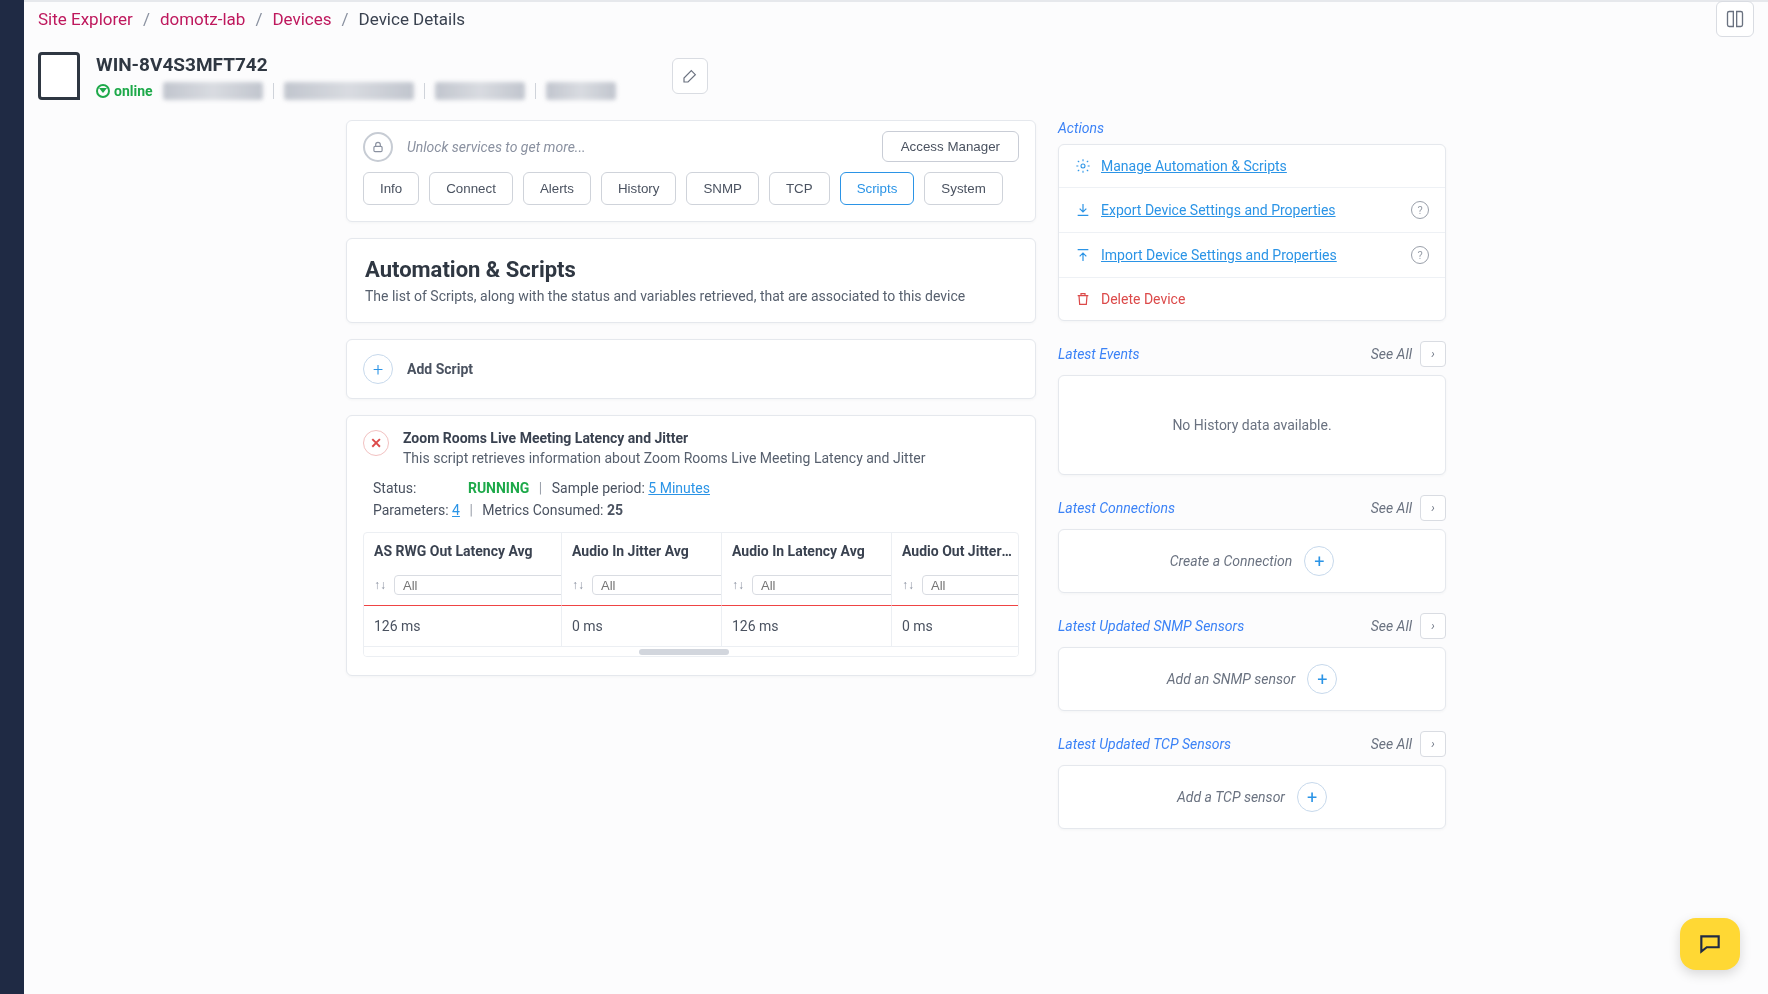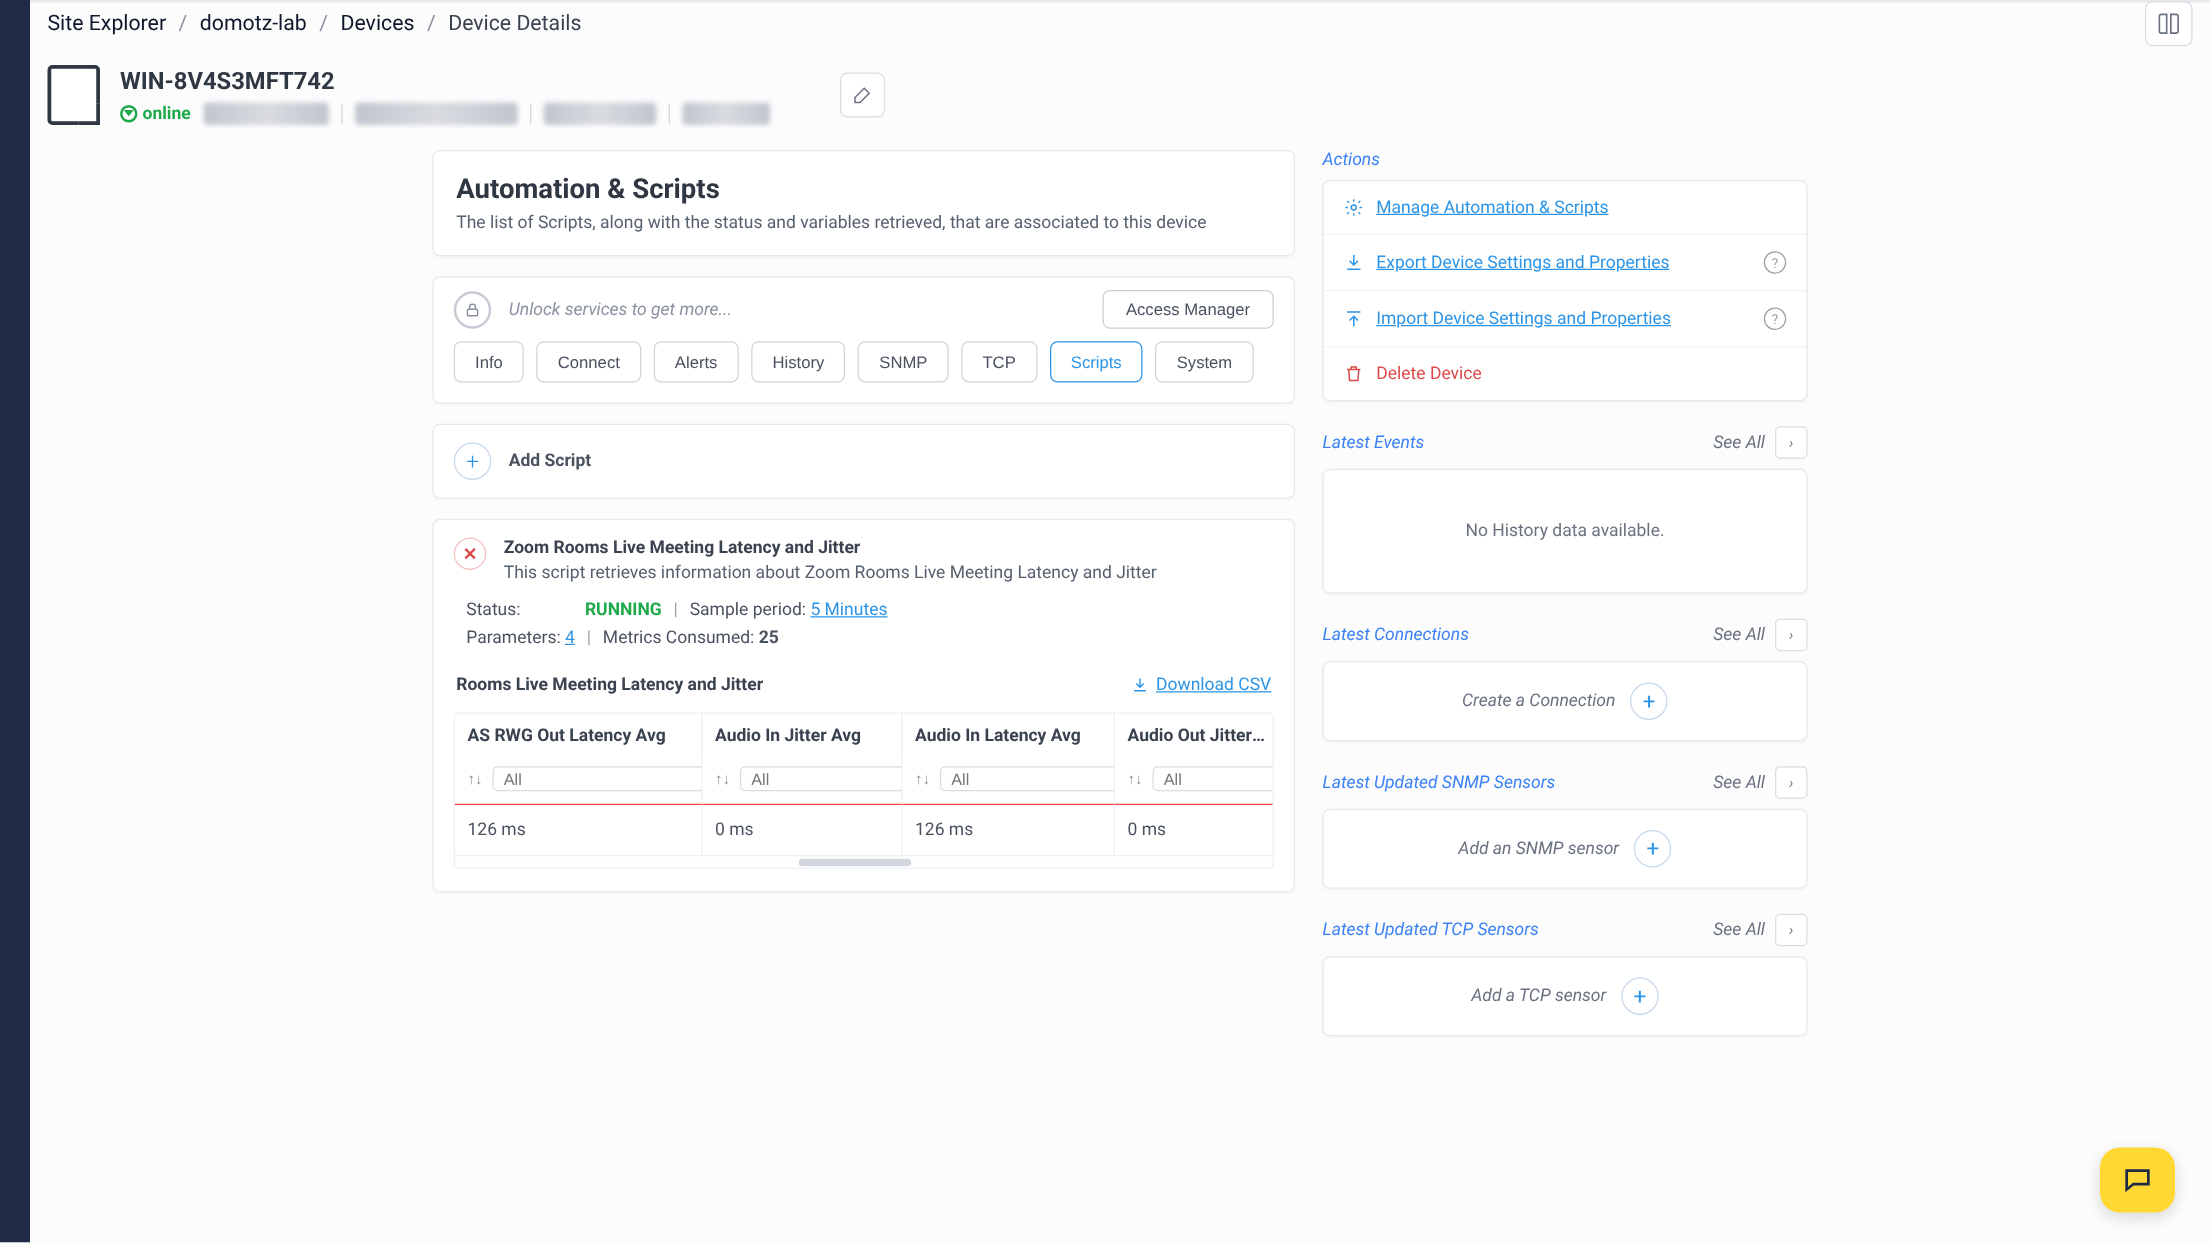--- a/index.html
+++ b/index.html
@@ -32,21 +32,21 @@
   
   .crumb-row {
     height: 34px;
     display: flex;
     align-items: center;
     padding: 0 14px;
     font-size: 17px;
     color: #4a5260;
     border-bottom: 1px solid transparent;
   }
-  .crumb-row .crumb { color: #0f172a; }
+  .crumb-row .crumb { color: #be185d; }
   .crumb-row .sep { color: #8a91a0; margin: 0 10px; }
   .crumb-row .crumb-active { font-weight: 400; color: #3a4250; }
   .crumb-right {
     margin-left: auto;
   }
   .sq-btn {
     width: 38px; height: 36px;
     border: 1px solid #d9dce2;
     border-radius: 6px;
     display: flex; align-items: center; justify-content: center;
@@ -340,25 +340,20 @@
         <svg width="16" height="16" viewBox="0 0 24 24" fill="none" stroke="currentColor" stroke-width="1.8">
             <path d="M14 4l6 6L9 21H3v-6L14 4z"></path>
           </svg>
       </div>
     </div>
 
     <div class="cols">
 
       <div class="center-col">
 
-        <div class="card section-card">
-          <div class="section-title">Automation &amp; Scripts</div>
-          <div class="section-desc">The list of Scripts, along with the status and variables retrieved, that are associated to this device</div>
-        </div>
-
         <div class="card">
           <div class="unlock">
             <div class="lock-circ">
               <svg width="14" height="14" viewBox="0 0 24 24" fill="none" stroke="currentColor" stroke-width="2">
                   <rect x="5" y="11" width="14" height="9" rx="2"></rect>
                   <path d="M8 11V8a4 4 0 0 1 8 0v3"></path>
                 </svg>
             </div>
             <div class="unlock-text">Unlock services to get more...</div>
             <button class="access-btn">Access Manager</button>
@@ -366,20 +361,25 @@
           <div class="tabs">
             <button class="tab">Info</button>
             <button class="tab">Connect</button>
             <button class="tab">Alerts</button>
             <button class="tab">History</button>
             <button class="tab">SNMP</button>
             <button class="tab">TCP</button>
             <button class="tab active">Scripts</button>
             <button class="tab">System</button>
           </div>
+        </div>
+
+        <div class="card section-card">
+          <div class="section-title">Automation &amp; Scripts</div>
+          <div class="section-desc">The list of Scripts, along with the status and variables retrieved, that are associated to this device</div>
         </div>
 
         <div class="card script-add">
           <div class="plus-circ">+</div>
           <div class="lbl">Add Script</div>
         </div>
 
         <div class="card script-item">
           <div class="row1">
             <div class="x-circ">✕</div>
@@ -396,29 +396,20 @@
             <span class="link">5 Minutes</span>
             <div class="line2">
               <span>Parameters:</span>
               <span class="link">4</span>
               <span class="pipe">|</span>
               <span>Metrics Consumed:</span>
               <b>25</b>
             </div>
           </div>
 
-          <div class="table-head">
-            <div class="ttl">Rooms Live Meeting Latency and Jitter</div>
-            <a class="dl-link">
-              <svg width="14" height="14" viewBox="0 0 24 24" fill="none" stroke="#2b94e6" stroke-width="2">
-                  <path d="M12 3v12M7 10l5 5 5-5M4 20h16"></path>
-                </svg>
-              <span>Download CSV</span>
-            </a>
-          </div>
 
           <div class="grid">
             <div class="grid-head">
               <div class="cell">AS RWG Out Latency Avg</div>
               <div class="cell">Audio In Jitter Avg</div>
               <div class="cell">Audio In Latency Avg</div>
               <div class="cell">Audio Out Jitter Avg</div>
             </div>
             <div class="grid-head filter-row">
               <div class="cell">

